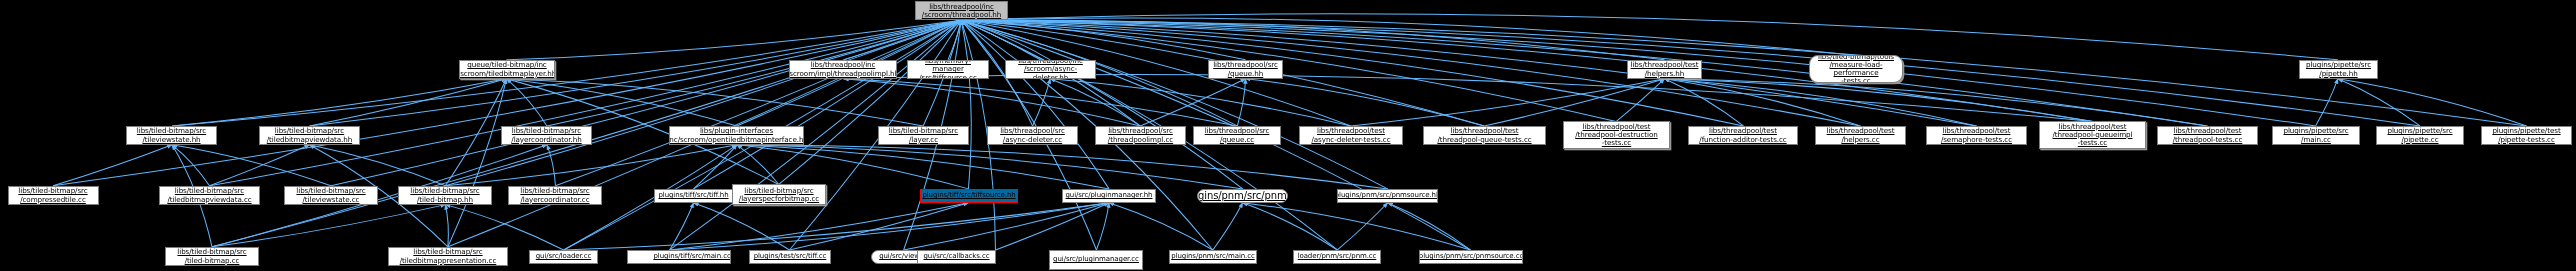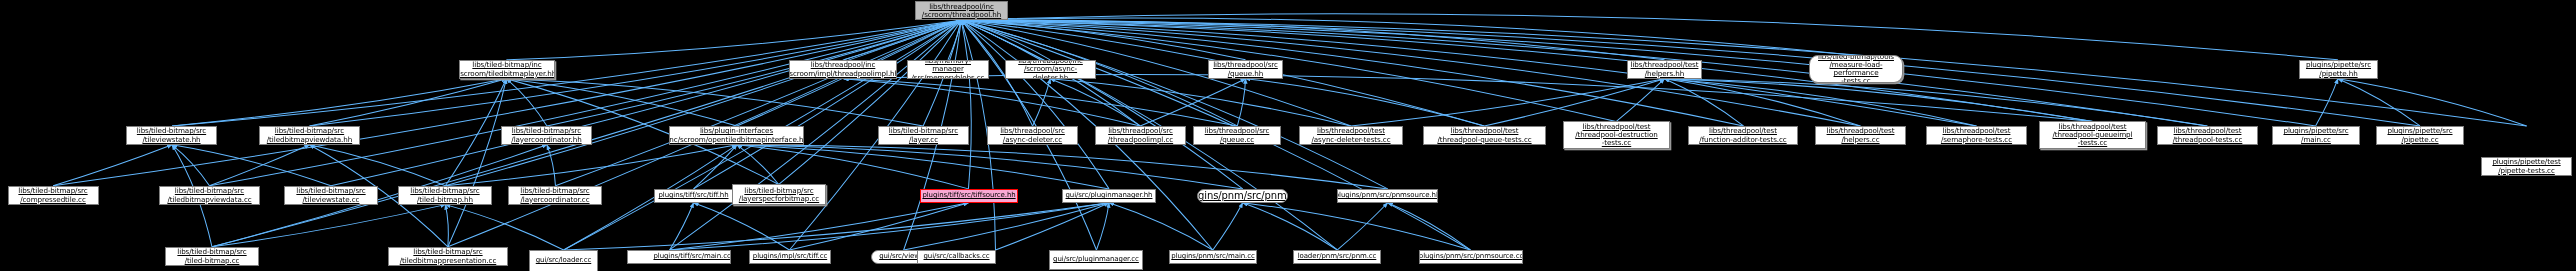--- a/index.html
+++ b/index.html
@@ -20,21 +20,21 @@
     font-size:7.2px;
     letter-spacing:-0.1px;
     padding:0.6px 1.9px;
     white-space:pre-line;
     overflow:hidden;
     z-index:5;
     text-decoration:underline;
   }
   .node.root{background:#bfbfbf;border-color:#808080;}
   .node.shadow{box-shadow:1.3px 1.3px 0 0 #999;}
-  .node.current{background:#f9a8d4;border:0.9px solid #ff0000;}
+  .node.current{background:#0369a1;border:0.9px solid #ff0000;}
 </style>
 </head>
 <body>
 
 <div id="graph">
   <svg id="edges" viewBox="0 0 4095 432" preserveAspectRatio="none">
     <defs>
       <marker id="arrow" markerWidth="9" markerHeight="7" refX="8" refY="3.5" orient="auto" markerUnits="userSpaceOnUse">
         <polygon points="0,0 9,3.5 0,7" fill="#63b8ff"></polygon>
       </marker>
@@ -150,26 +150,26 @@
         <path d="M1928,397 Q1957,357.175 1975.5,322" fill="none" stroke="#63b8ff" stroke-width="1.6" marker-end="url(#arrow)"></path>
         <path d="M2126,397 Q2056,351.235 1975.5,322" fill="none" stroke="#63b8ff" stroke-width="1.6" marker-end="url(#arrow)"></path>
         <path d="M2337.5,397 Q2161.75,344.89 1975.5,322" fill="none" stroke="#63b8ff" stroke-width="1.6" marker-end="url(#arrow)"></path>
         <path d="M2126,397 Q2171.25,358.15 2206,322" fill="none" stroke="#63b8ff" stroke-width="1.6" marker-end="url(#arrow)"></path>
         <path d="M2337.5,397 Q2277,351.805 2206,322" fill="none" stroke="#63b8ff" stroke-width="1.6" marker-end="url(#arrow)"></path>
       </g>
   </svg>
   <div id="nodes">
       <div class="node root" style="left: 915px; top: 1.3px; width: 93px; height: 19px;">libs/threadpool/inc
 /scroom/threadpool.hh</div>
-      <div class="node shadow" style="left: 459px; top: 60px; width: 96px; height: 19px;">libs/tiled-bitmap/inc
+      <div class="node shadow" style="left: 459px; top: 60px; width: 96px; height: 19px;">queue/tiled-bitmap/inc
 /scroom/tiledbitmaplayer.hh</div>
       <div class="node " style="left: 789px; top: 60px; width: 108px; height: 19px;">libs/threadpool/inc
 /scroom/impl/threadpoolimpl.hh</div>
       <div class="node " style="left: 907px; top: 60px; width: 82px; height: 19px;">libs/memory-manager
-/src/memoryblobs.cc</div>
+/src/tiffsource.cc</div>
       <div class="node " style="left: 1005px; top: 60px; width: 91px; height: 19px;">libs/threadpool/inc
 /scroom/async-deleter.hh</div>
       <div class="node " style="left: 1208px; top: 60px; width: 75px; height: 19px;">libs/threadpool/src
 /queue.hh</div>
       <div class="node " style="left: 1627px; top: 60px; width: 75px; height: 19px;">libs/threadpool/test
 /helpers.hh</div>
       <div class="node shadow" style="left: 1809px; top: 55px; width: 94px; height: 28px; border-radius: 9px;">libs/tiled-bitmap/tools
 /measure-load-performance
 -tests.cc</div>
       <div class="node " style="left: 2299px; top: 60px; width: 79px; height: 19px;">plugins/pipette/src
@@ -205,21 +205,21 @@
 /semaphore-tests.cc</div>
       <div class="node shadow" style="left: 2039px; top: 121px; width: 107px; height: 28px;">libs/threadpool/test
 /threadpool-queueimpl
 -tests.cc</div>
       <div class="node " style="left: 2157px; top: 126px; width: 101px; height: 19px;">libs/threadpool/test
 /threadpool-tests.cc</div>
       <div class="node " style="left: 2272px; top: 126px; width: 88px; height: 19px;">plugins/pipette/src
 /main.cc</div>
       <div class="node " style="left: 2376px; top: 126px; width: 88px; height: 19px;">plugins/pipette/src
 /pipette.cc</div>
-      <div class="node " style="left: 2481px; top: 126px; width: 91px; height: 19px; margin-top: 31px;">plugins/pipette/test
+      <div class="node " style="left: 2481px; top: 126px; width: 91px; height: 19px;">plugins/pipette/test
 /pipette-tests.cc</div>
       <div class="node " style="left: 7.5px; top: 186px; width: 91px; height: 19px;">libs/tiled-bitmap/src
 /compressedtile.cc</div>
       <div class="node " style="left: 159px; top: 186px; width: 101px; height: 19px;">libs/tiled-bitmap/src
 /tiledbitmapviewdata.cc</div>
       <div class="node " style="left: 284px; top: 186px; width: 94px; height: 19px;">libs/tiled-bitmap/src
 /tileviewstate.cc</div>
       <div class="node " style="left: 398px; top: 186px; width: 94px; height: 19px;">libs/tiled-bitmap/src
 /tiled-bitmap.hh</div>
       <div class="node " style="left: 508px; top: 186px; width: 94px; height: 19px;">libs/tiled-bitmap/src
@@ -228,23 +228,23 @@
       <div class="node shadow" style="left: 732px; top: 184px; width: 94px; height: 21.4px;">libs/tiled-bitmap/src
 /layerspecforbitmap.cc</div>
       <div class="node current" style="left: 920px; top: 189px; width: 98px; height: 14px; font-size: 7px;">plugins/tiff/src/tiffsource.hh</div>
       <div class="node " style="left: 1062px; top: 189px; width: 94px; height: 14px; font-size: 7px;">gui/src/pluginmanager.hh</div>
       <div class="node " style="left: 1197px; top: 189px; width: 91px; height: 14px; font-size: 10px; border-radius: 7px;">plugins/pnm/src/pnm.hh</div>
       <div class="node " style="left: 1337px; top: 189px; width: 101px; height: 14px; font-size: 7px;">plugins/pnm/src/pnmsource.hh</div>
       <div class="node " style="left: 165px; top: 247px; width: 94px; height: 19px;">libs/tiled-bitmap/src
 /tiled-bitmap.cc</div>
       <div class="node " style="left: 388px; top: 247px; width: 120px; height: 19px;">libs/tiled-bitmap/src
 /tiledbitmappresentation.cc</div>
-      <div class="node " style="left: 529px; top: 250px; width: 69px; height: 22px; font-size: 7px;">gui/src/loader.cc</div>
+      <div class="node " style="left: 529px; top: 250px; width: 69px; height: 14px; font-size: 7px;">gui/src/loader.cc</div>
       <div class="node " style="left: 627px; top: 250px; width: 104px; height: 14px; font-size: 7px; padding-left: 28px;">plugins/tiff/src/main.cc</div>
-      <div class="node " style="left: 749px; top: 250px; width: 82px; height: 14px; font-size: 7px;">plugins/impl/src/tiff.cc</div>
+      <div class="node " style="left: 749px; top: 250px; width: 82px; height: 14px; font-size: 7px;">plugins/test/src/tiff.cc</div>
       <div class="node " style="left: 871px; top: 250px; width: 66px; height: 14px; font-size: 7px; border-radius: 7px;">gui/src/view.cc</div>
       <div class="node " style="left: 917px; top: 250px; width: 79px; height: 14px; font-size: 7px;">gui/src/callbacks.cc</div>
       <div class="node " style="left: 1049px; top: 250px; width: 94px; height: 20px; font-size: 7px;">gui/src/pluginmanager.cc</div>
       <div class="node " style="left: 1169px; top: 250px; width: 88px; height: 14px; font-size: 7px;">plugins/pnm/src/main.cc</div>
       <div class="node " style="left: 1293px; top: 250px; width: 88px; height: 14px; font-size: 7px;">loader/pnm/src/pnm.cc</div>
       <div class="node " style="left: 1419px; top: 250px; width: 104px; height: 14px; font-size: 7px;">plugins/pnm/src/pnmsource.cc</div>
     </div>
 </div>
 
 

